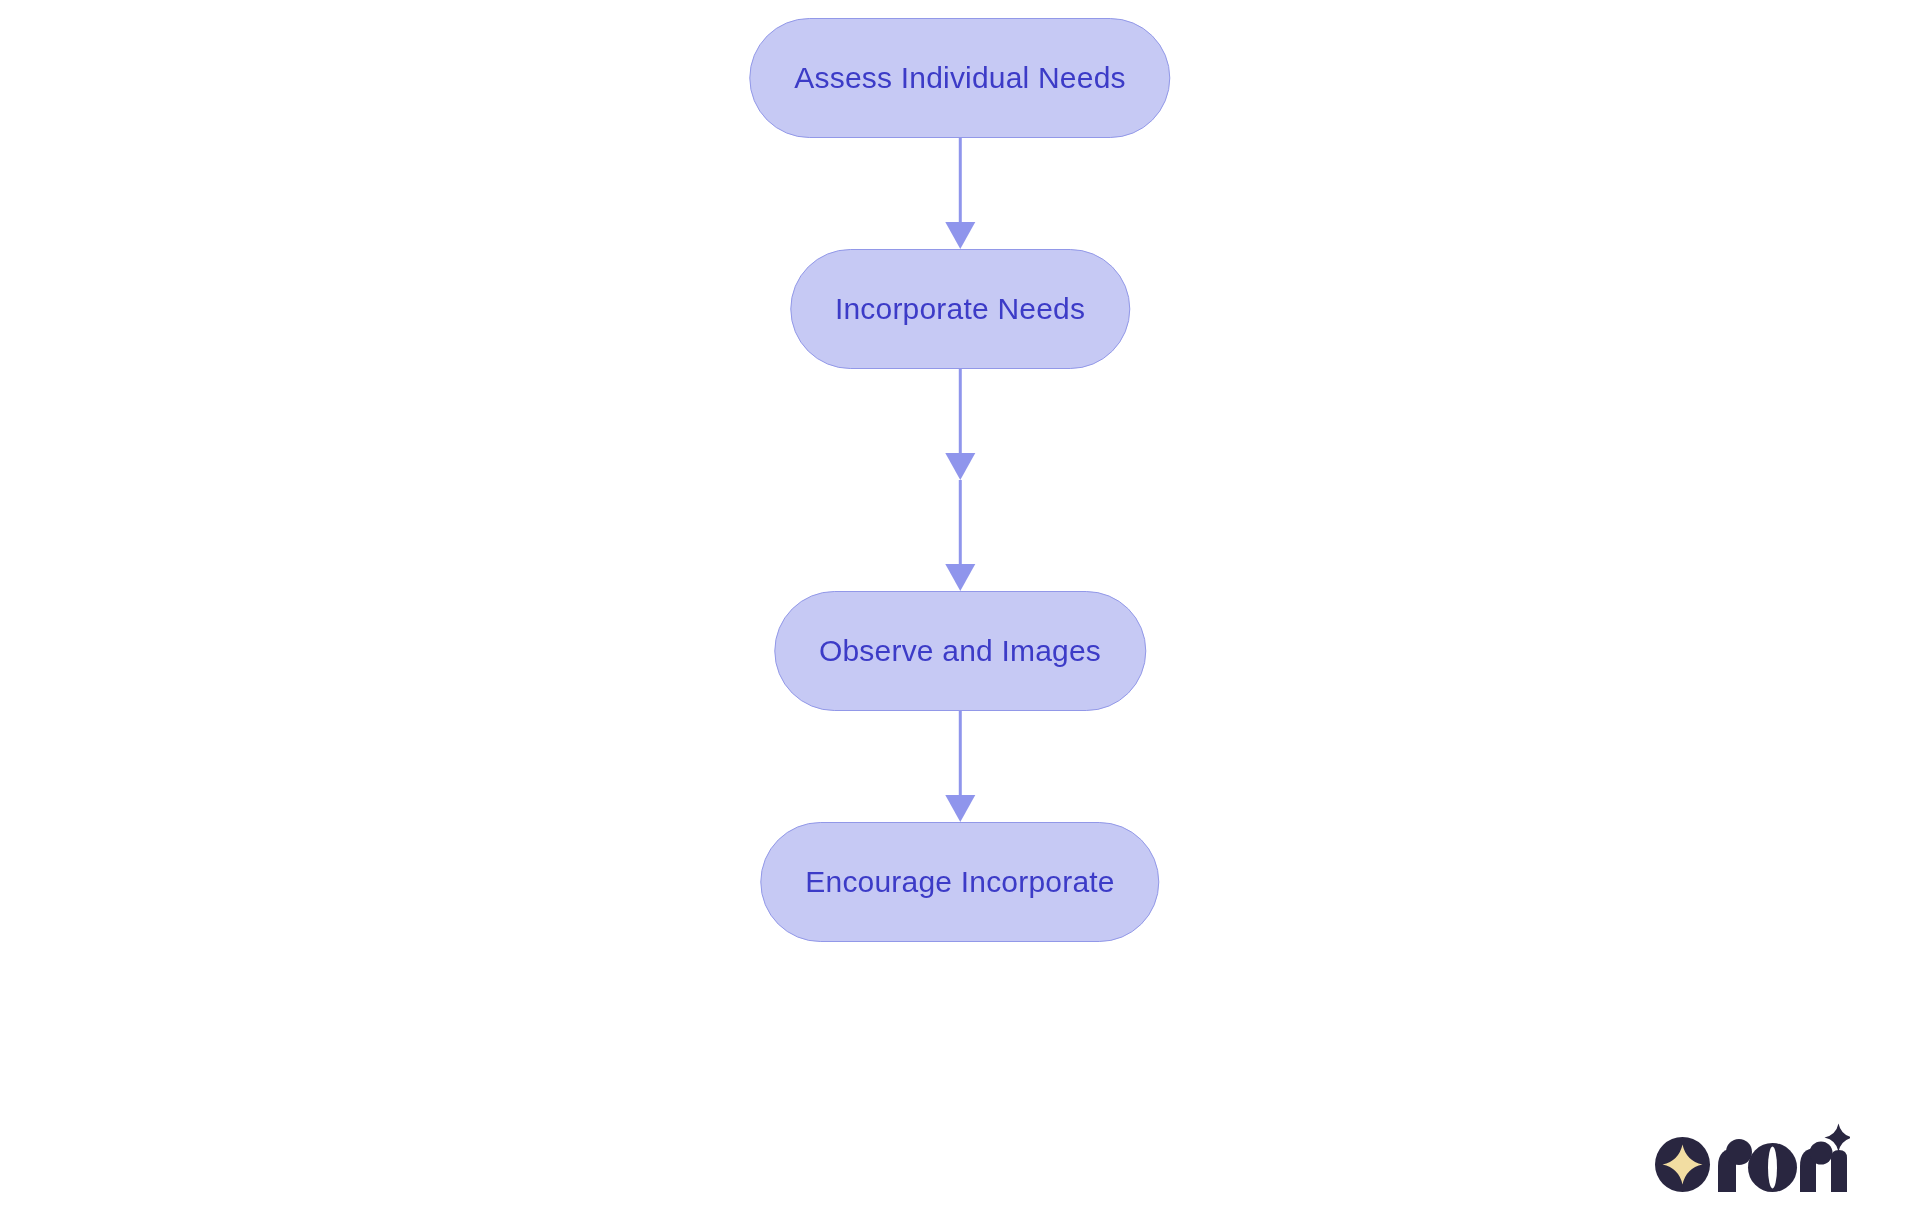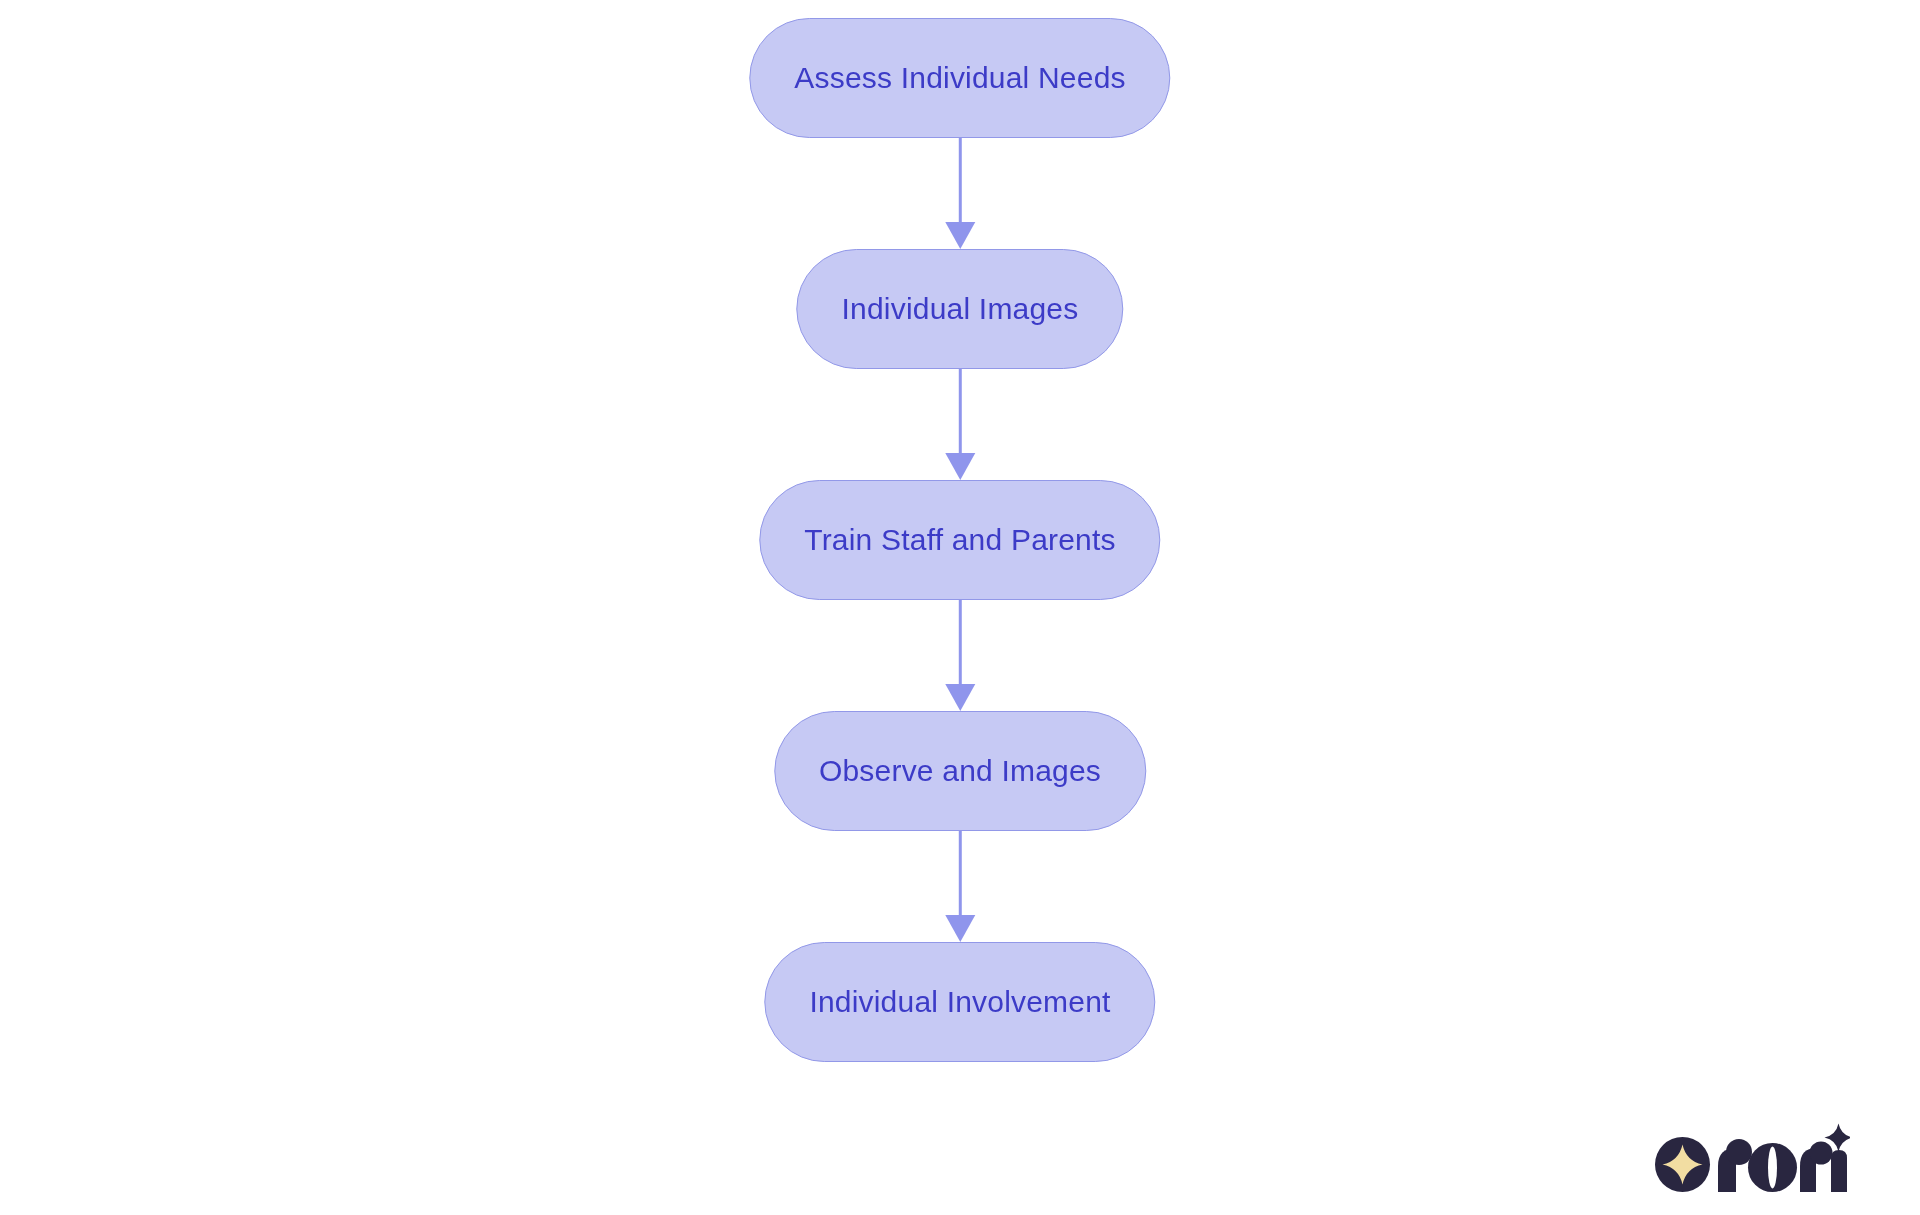--- a/index.html
+++ b/index.html
@@ -69,48 +69,45 @@
     <div class="node">
       <span>Assess Individual Needs</span>
     </div>
 
     <svg class="arrow" viewBox="0 0 36 111" aria-hidden="true">
       <line class="arrow-line" x1="18" y1="0" x2="18" y2="86"></line>
       <polygon class="arrow-head" points="3,84 33,84 18,111"></polygon>
     </svg>
 
     <div class="node">
-      <span>Individual Images</span>
+      <span>Incorporate Needs</span>
     </div>
 
     <svg class="arrow" viewBox="0 0 36 111" aria-hidden="true">
       <line class="arrow-line" x1="18" y1="0" x2="18" y2="86"></line>
       <polygon class="arrow-head" points="3,84 33,84 18,111"></polygon>
     </svg>
 
-    <div class="node">
-      <span>Train Staff and Parents</span>
-    </div>
 
     <svg class="arrow" viewBox="0 0 36 111" aria-hidden="true">
       <line class="arrow-line" x1="18" y1="0" x2="18" y2="86"></line>
       <polygon class="arrow-head" points="3,84 33,84 18,111"></polygon>
     </svg>
 
     <div class="node">
       <span>Observe and Images</span>
     </div>
 
     <svg class="arrow" viewBox="0 0 36 111" aria-hidden="true">
       <line class="arrow-line" x1="18" y1="0" x2="18" y2="86"></line>
       <polygon class="arrow-head" points="3,84 33,84 18,111"></polygon>
     </svg>
 
     <div class="node">
-      <span>Individual Involvement</span>
+      <span>Encourage Incorporate</span>
     </div>
 
   </div>
 
   <svg class="logo" width="195" height="70" viewBox="0 -2 195 70" role="img" aria-label="rori">
 
     <g>
       <circle class="logo-dark" cx="27.5" cy="40.5" r="27.5"></circle>
       <path class="logo-star" d="M27.5,20.5 Q31.1,36.9 47.5,40.5 Q31.1,44.1 27.5,60.5 Q23.9,44.1 7.5,40.5 Q23.9,36.9 27.5,20.5 Z"></path>
     </g>

